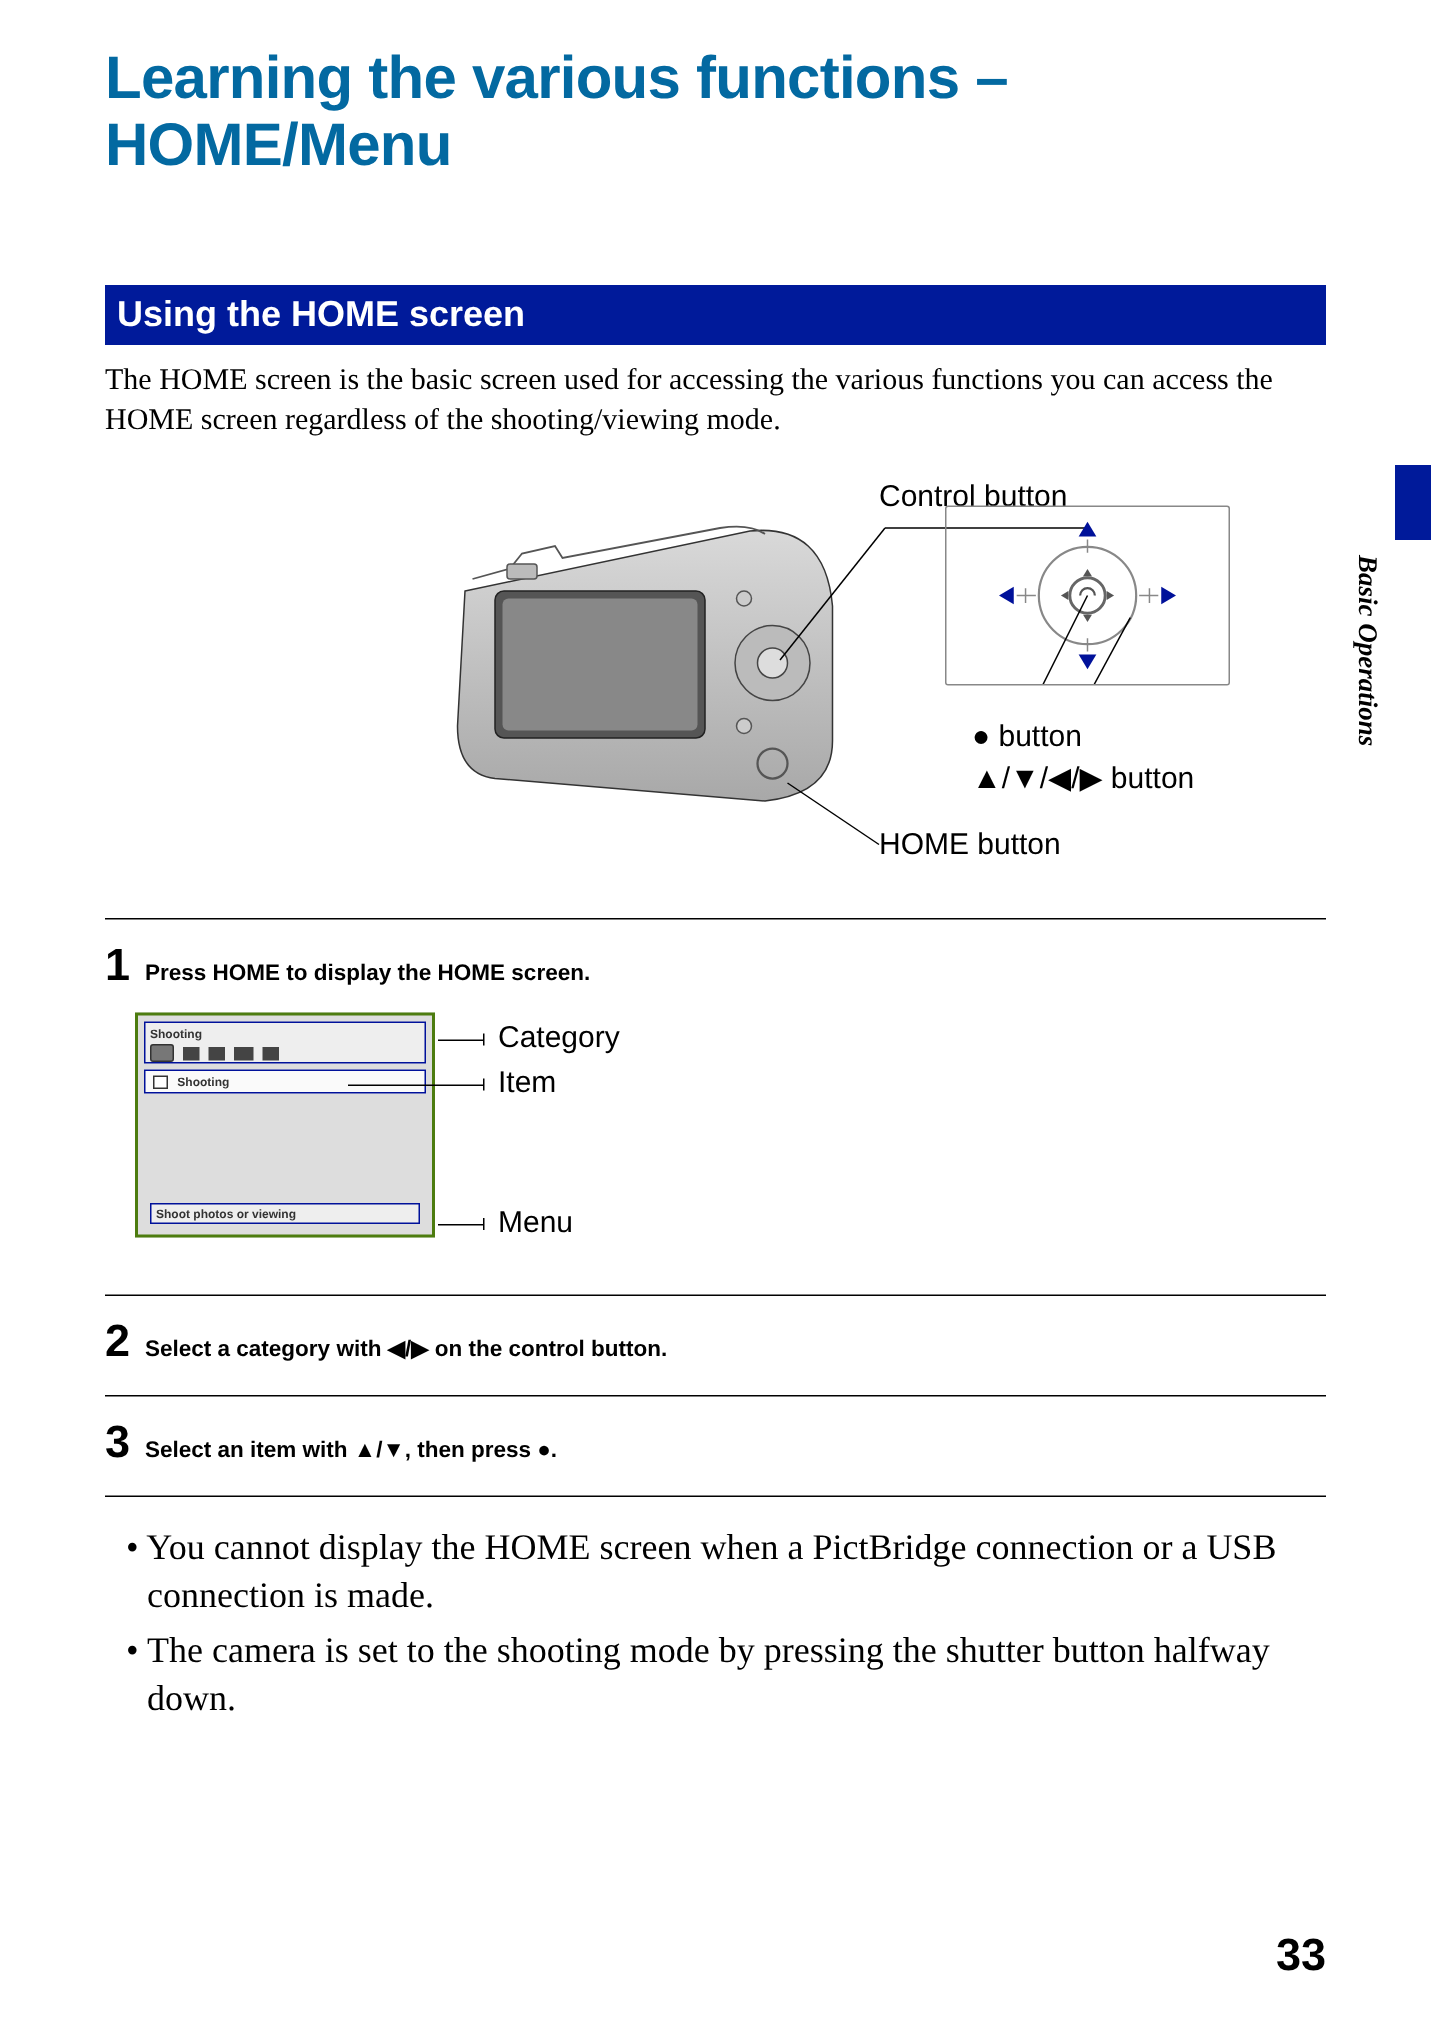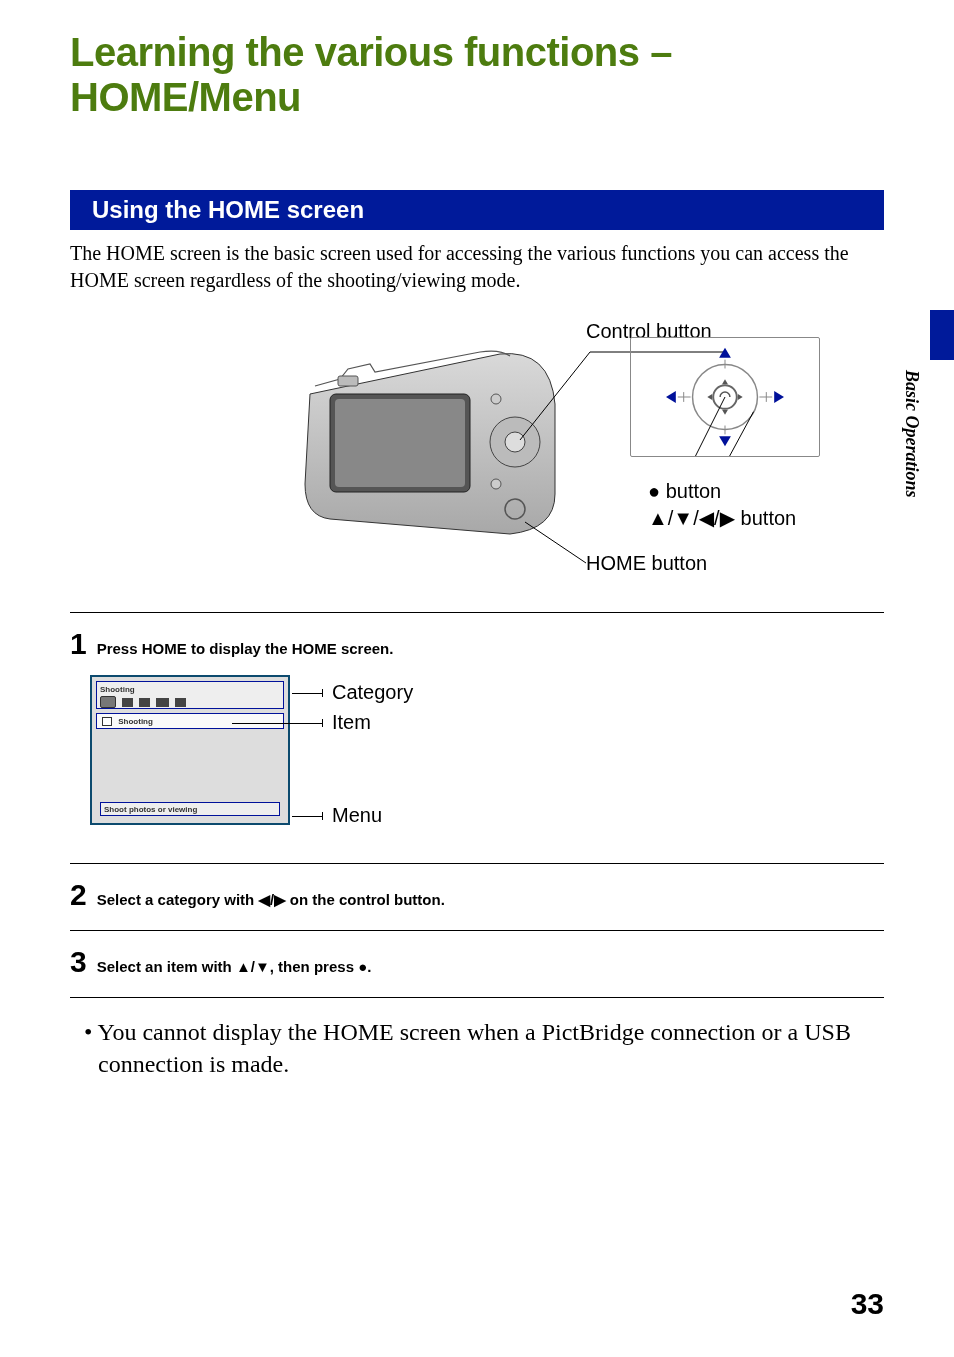--- a/index.html
+++ b/index.html
@@ -9,31 +9,31 @@
     background: #fff;
     font-family: "Times New Roman", Times, serif;
     color: #000;
     position: relative;
     padding: 30px 70px 50px 70px;
   }
   .page-title {
     font-family: Arial, Helvetica, sans-serif;
     font-weight: 900;
     font-size: 40px;
-    color: #4d7c0f;
+    color: #0369a1;
     margin-bottom: 70px;
     letter-spacing: -0.5px;
   }
   .section-heading {
     background: #001a9a;
     color: #fff;
     font-family: Arial, Helvetica, sans-serif;
     font-weight: bold;
     font-size: 24px;
-    padding: 6px 22px;
+    padding: 6px 8px;
     margin-bottom: 10px;
   }
   .body-text {
     font-size: 20px;
     line-height: 1.35;
     margin-bottom: 38px;
   }
   .diagram-area {
     position: relative;
     width: 100%;
@@ -87,21 +87,21 @@
     height: 170px;
     margin-top: 14px;
   }
   .lcd {
     position: absolute;
     left: 20px;
     top: 0;
     width: 200px;
     height: 150px;
     background: #ddd;
-    border: 2px solid #0c4a6e;
+    border: 2px solid #4d7c0f;
   }
   .lcd-row {
     position: relative;
     border: 1px solid #00119a;
     margin: 4px 4px;
     background: #eee;
     font-family: Arial, Helvetica, sans-serif;
     font-size: 8px;
     font-weight: bold;
     color: #333;
@@ -286,18 +286,19 @@
   <span class="step-num">3</span>
   <span class="step-text">
     <span>Select an item with </span><span class="tri">▲/▼</span><span>, then press </span><span class="tri">●</span><span>.</span>
   </span>
 </div>
 
 <hr class="hr-line">
 
 <ul class="bullet-list">
   <li>You cannot display the HOME screen when a PictBridge connection or a USB connection is made.</li>
+  <li>The camera is set to the shooting mode by pressing the shutter button halfway down.</li>
 </ul>
 
 <div class="side-tab"></div>
 <div class="side-label">Basic Operations</div>
 
 <div class="page-number">33</div>
 
 </body></html>

